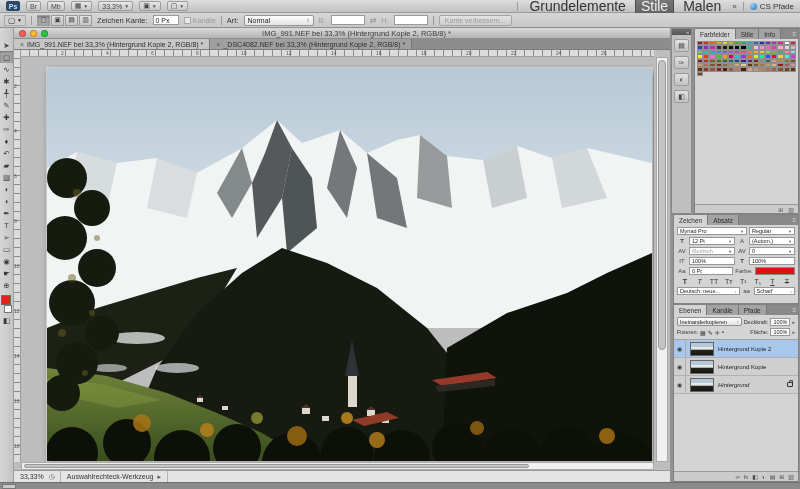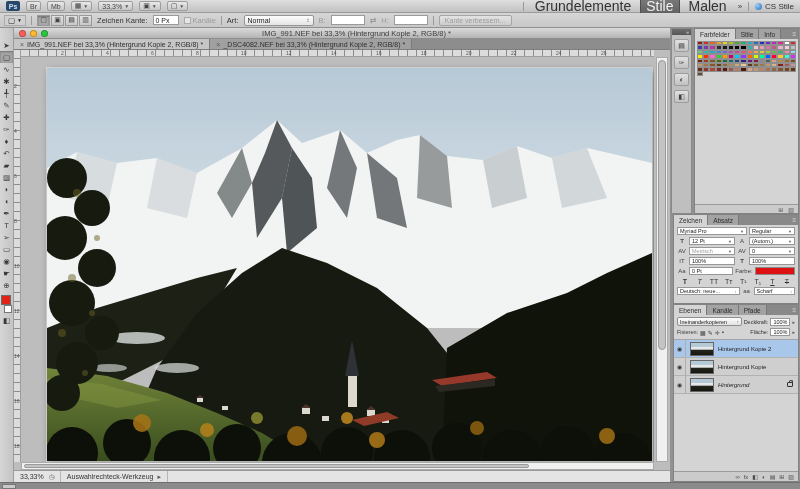--- a/index.html
+++ b/index.html
@@ -171,21 +171,21 @@
     <div class="sep"></div>
     <div style="display:flex;align-items:center;gap:4px;">
         <div class="ws">Grundelemente</div>
         <div class="ws active">Stile</div>
         <div class="ws">Malen</div>
       </div>
     <div style="font-size:8px;color:#444;">»</div>
     <div class="sep"></div>
     <div class="cslive">
       <span class="dot"></span>
-      <span>CS Stile</span>
+      <span>CS Pfade</span>
     </div>
   </div>
 
   <div class="options-bar">
     <div class="preset">
       <span>▢</span>
       <span class="car">▼</span>
     </div>
     <div class="sep"></div>
     <div class="modes">

